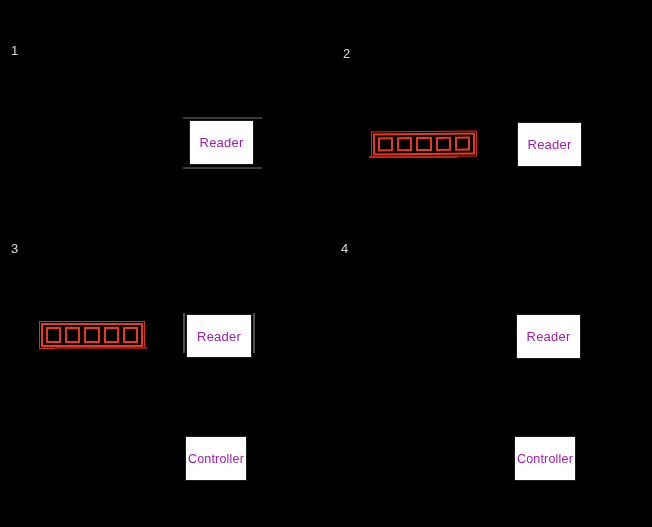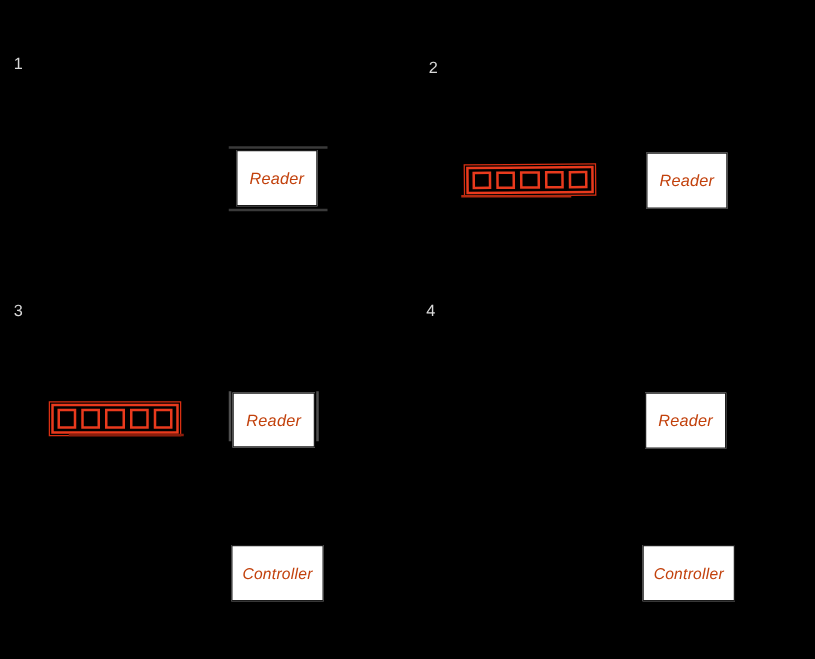--- a/index.html
+++ b/index.html
@@ -17,27 +17,26 @@
     line-height:13px;
   }
   .node-box{
     position:absolute;
     background:#fff;
     border:1px solid #1c1c1c;
     box-sizing:border-box;
     display:flex;
     align-items:center;
     justify-content:center;
-    color:#c2410c;
+    color:#a21caf;
     font-size:13px;
     letter-spacing:0.2px;
-    font-style:italic;
   }
   .reader{width:65px;height:45px;}
-  .controller{width:74px;height:45px;font-size:12.5px;}
+  .controller{width:62px;height:45px;font-size:12.5px;}
   
   .artifact-h{position:absolute;height:2px;background:#3a3a3a;}
   .artifact-v{position:absolute;width:2px;background:#4f4f4f;}
   
   .train{
     position:absolute;
     box-sizing:border-box;
     border:2px solid #e93a1d;
     outline:1px solid #d92f12;
     outline-offset:1px;

